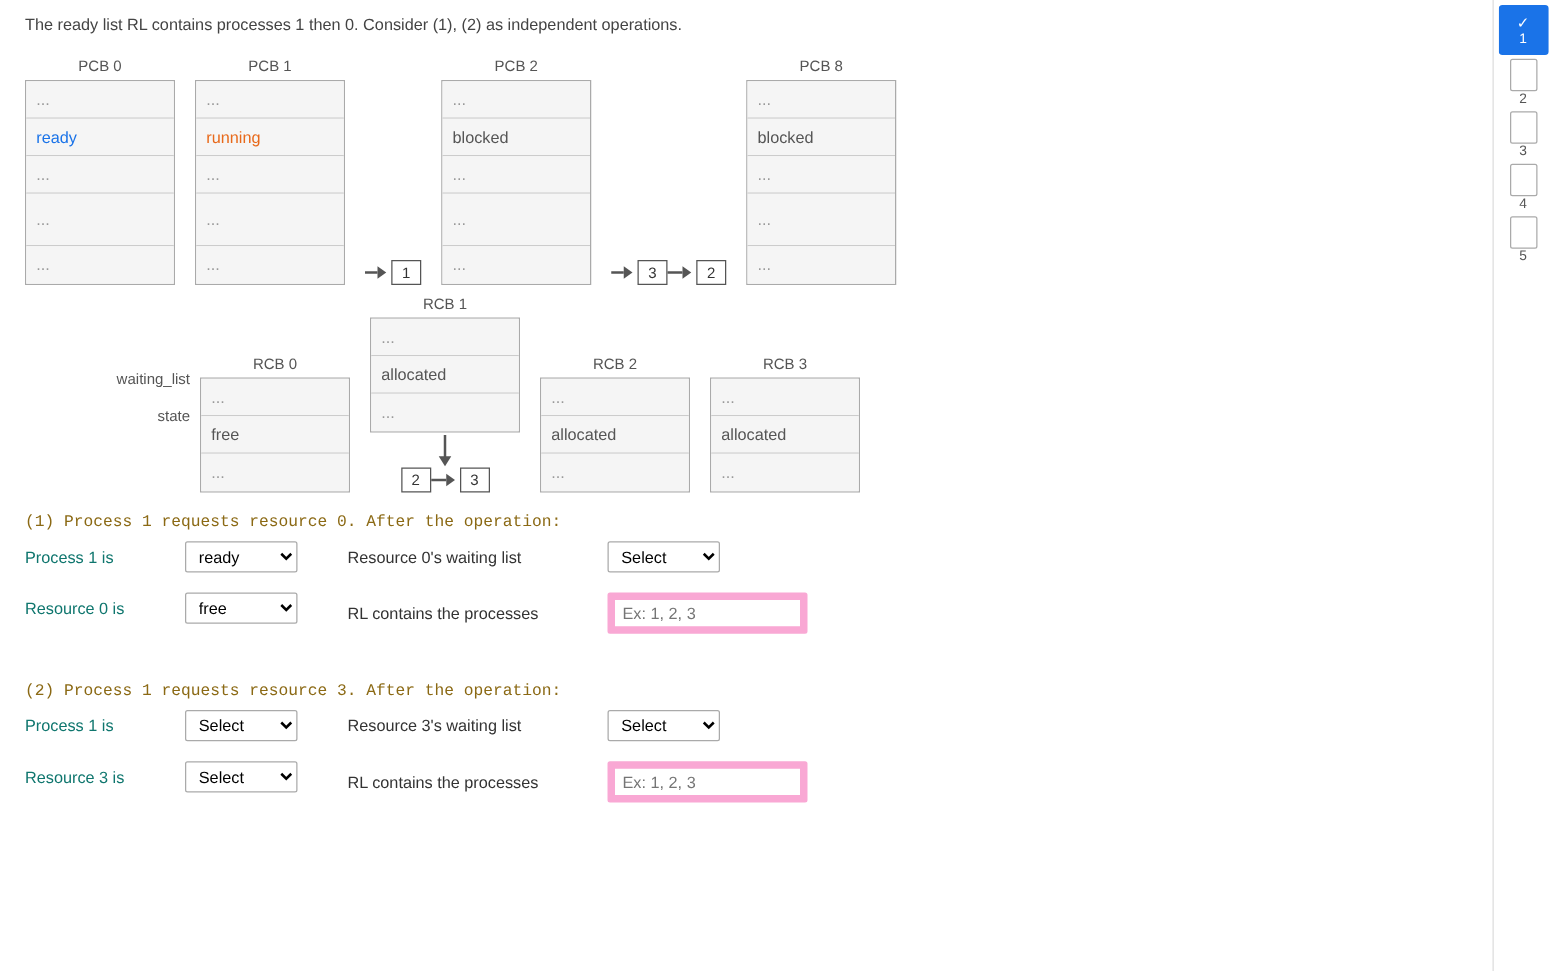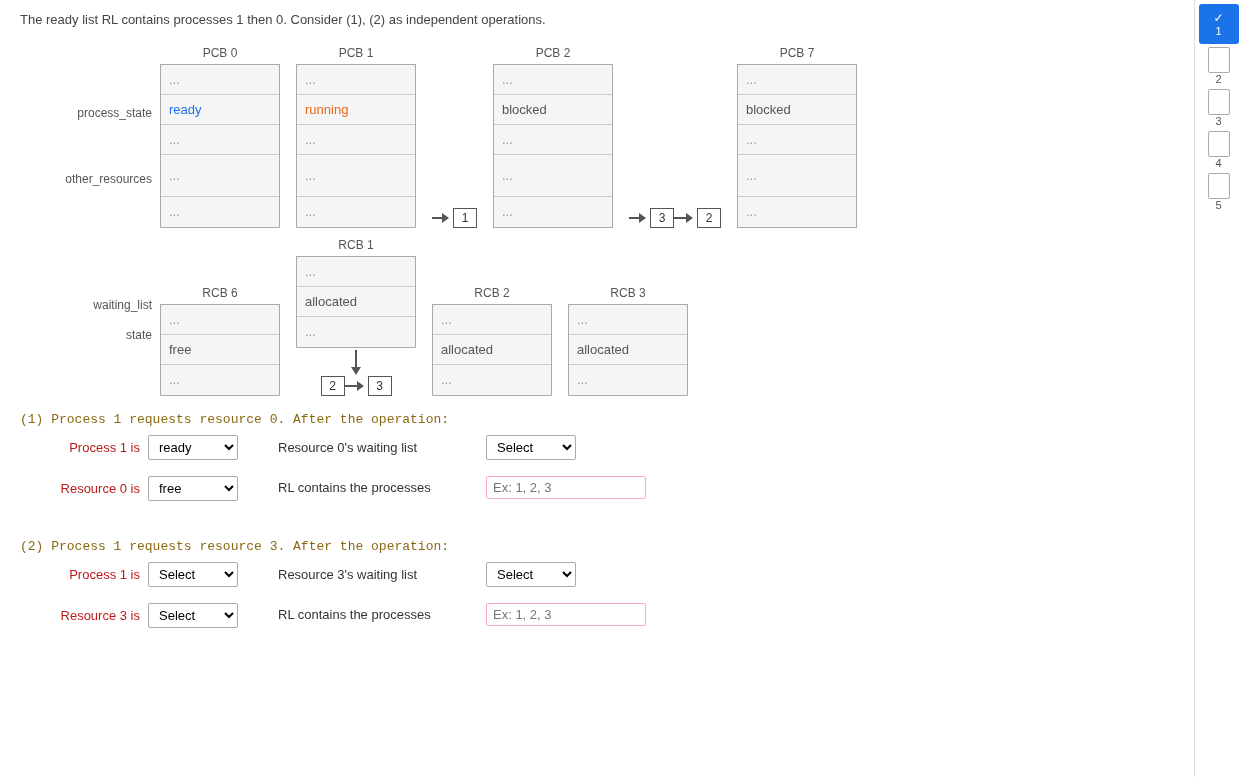--- a/index.html
+++ b/index.html
@@ -169,23 +169,22 @@
 
     .form-row {
       display: flex;
       align-items: center;
       gap: 8px;
       margin-bottom: 8px;
     }
 
     .form-label {
       font-size: 13px;
-      color: #b91c1c;
+      color: #0f766e;
       min-width: 120px;
-      text-align: right;
     }
 
     .form-label-right {
       font-size: 13px;
       color: #333;
       min-width: 200px;
     }
 
     select {
       padding: 3px 6px;
@@ -193,21 +192,21 @@
       border: 1px solid #aaa;
       border-radius: 2px;
       background: #fff;
       cursor: pointer;
       min-width: 90px;
     }
 
     input[type="text"] {
       padding: 3px 6px;
       font-size: 13px;
-      border: 1px solid #f9a8d4;
+      border: 6px solid #f9a8d4;
       border-radius: 2px;
       width: 160px;
       color: #999;
     }
 
     .two-col-form {
       display: flex;
       gap: 40px;
       align-items: flex-start;
     }
@@ -230,34 +229,20 @@
 <body>
 
 <div id="main-content">
 
   <p class="intro-text">The ready list RL contains processes 1 then 0. Consider (1), (2) as independent operations.</p>
 
   <div class="diagram-container">
 
     <div class="pcb-top-section">
 
-      <div class="row-labels-col">
-
-        <div style="height:22px;"></div>
-
-        <div class="label-spacer" style="height:30px;"></div>
-
-        <div class="label-spacer" style="height:30px;">process_state</div>
-
-        <div class="label-spacer" style="height:30px;"></div>
-
-        <div class="label-spacer" style="height:42px;">other_resources</div>
-
-        <div class="label-spacer" style="height:30px;"></div>
-      </div>
 
       <div class="pcb-blocks-area">
 
         <div class="block-wrapper">
           <div class="block-title">PCB 0</div>
           <div class="pcb-block">
             <div class="pcb-cell pcb-cell-dots h30">...</div>
             <div class="pcb-cell highlighted-ready h30">ready</div>
             <div class="pcb-cell pcb-cell-dots h30">...</div>
             <div class="pcb-cell pcb-cell-dots" style="height:42px;">...</div>
@@ -299,21 +284,21 @@
         <div style="display:flex; align-items:center; margin-top: calc(22px + 30px + 30px + 30px + 21px);">
           <div style="width:10px; height:2px; background:#555;"></div>
           <div style="width:0; height:0; border-top:5px solid transparent; border-bottom:5px solid transparent; border-left:7px solid #555; margin-right:4px;"></div>
           <div class="arrow-box">3</div>
           <div style="width:12px; height:2px; background:#555; margin:0 0px;"></div>
           <div style="width:0; height:0; border-top:5px solid transparent; border-bottom:5px solid transparent; border-left:7px solid #555; margin-right:4px;"></div>
           <div class="arrow-box">2</div>
         </div>
 
         <div class="block-wrapper">
-          <div class="block-title">PCB 7</div>
+          <div class="block-title">PCB 8</div>
           <div class="pcb-block">
             <div class="pcb-cell pcb-cell-dots h30">...</div>
             <div class="pcb-cell h30">blocked</div>
             <div class="pcb-cell pcb-cell-dots h30">...</div>
             <div class="pcb-cell pcb-cell-dots" style="height:42px;">...</div>
             <div class="pcb-cell pcb-cell-dots h30">...</div>
           </div>
         </div>
 
       </div>
@@ -324,21 +309,21 @@
       <div class="row-labels-col">
         <div style="height:22px;"></div>
         <div class="label-spacer" style="height:30px;"></div>
         <div class="label-spacer" style="height:30px;">waiting_list</div>
         <div class="label-spacer" style="height:30px;">state</div>
       </div>
 
       <div class="pcb-blocks-area">
 
         <div class="block-wrapper">
-          <div class="block-title">RCB 6</div>
+          <div class="block-title">RCB 0</div>
           <div class="rcb-block">
             <div class="rcb-cell pcb-cell-dots h30">...</div>
             <div class="rcb-cell h30 state-free">free</div>
             <div class="rcb-cell pcb-cell-dots h30">...</div>
           </div>
         </div>
 
         <div class="block-wrapper">
           <div class="block-title">RCB 1</div>
           <div class="rcb-block">

